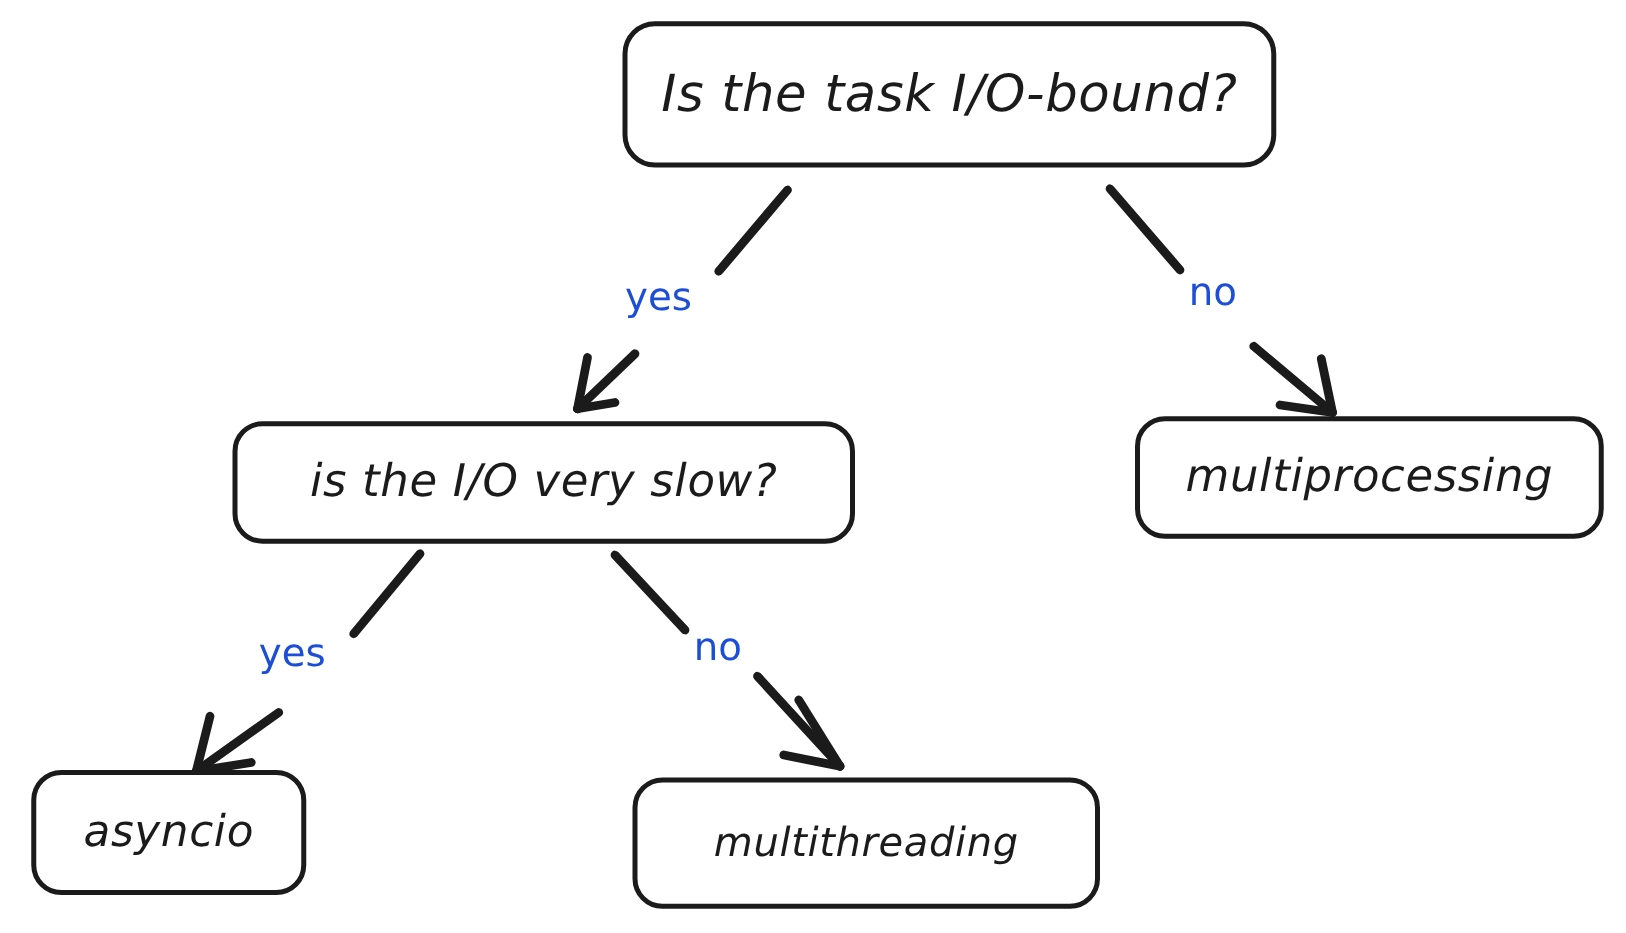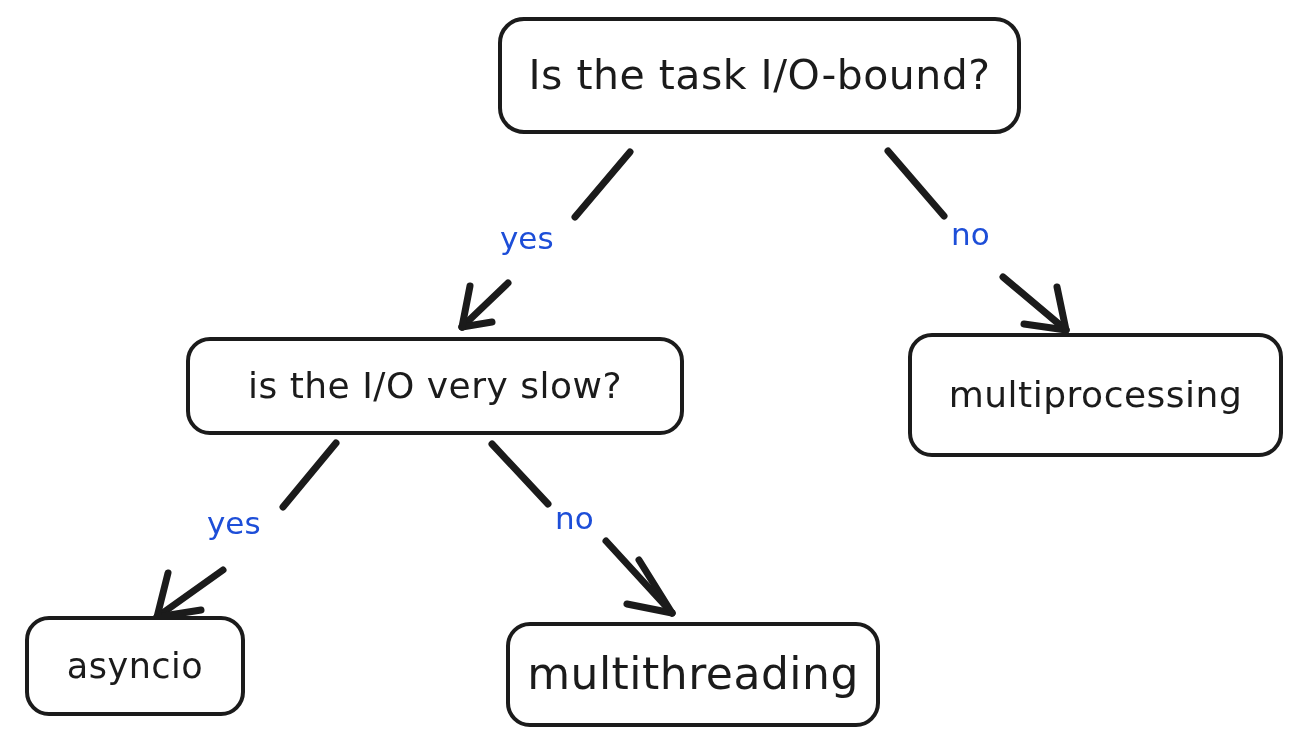--- a/index.html
+++ b/index.html
@@ -32,20 +32,21 @@
     justify-content: center;
     text-align: center;
   }
   .node-label {
     color: #1b1b1b;
     font-family: "DejaVu Sans", sans-serif;
     font-weight: 400;
     letter-spacing: 0.5px;
     line-height: 1.1;
     white-space: nowrap;
+    font-style: italic;
   }
   
   #node-root {
     left: 498px;
     top: 17px;
     width: 523px;
     height: 117px;
     border-radius: 26px;
   }
   #node-root .node-label { font-size: 41px; }
@@ -56,42 +57,42 @@
     width: 498px;
     height: 98px;
     border-radius: 24px;
   }
   #node-io-slow .node-label { font-size: 36px; }
   
   #node-multiprocessing {
     left: 908px;
     top: 333px;
     width: 375px;
-    height: 124px;
+    height: 98px;
     border-radius: 24px;
   }
   #node-multiprocessing .node-label { font-size: 36px; }
   
   #node-asyncio {
     left: 25px;
     top: 616px;
     width: 220px;
     height: 100px;
     border-radius: 24px;
   }
   #node-asyncio .node-label { font-size: 35px; text-align: center; }
   
   #node-multithreading {
     left: 506px;
     top: 622px;
     width: 374px;
     height: 105px;
     border-radius: 24px;
   }
-  #node-multithreading .node-label { font-size: 44px; }
+  #node-multithreading .node-label { font-size: 32px; }
 
   .edge-label {
     position: absolute;
     color: #1d4ed8;
     font-family: "DejaVu Sans", sans-serif;
     font-size: 31px;
     line-height: 1;
     white-space: nowrap;
   }
   #edge-label-root-yes { left: 500px; top: 223px; }

